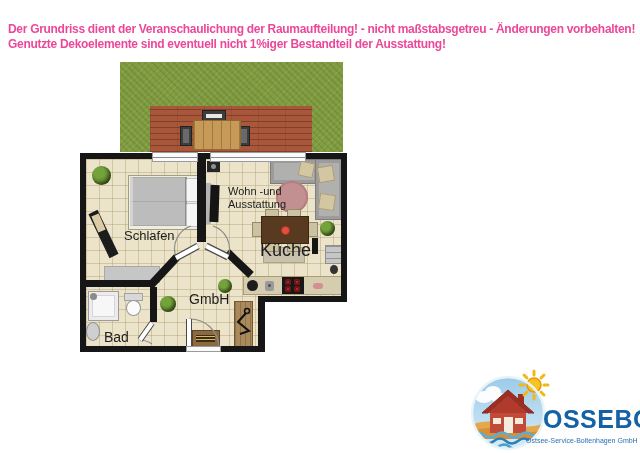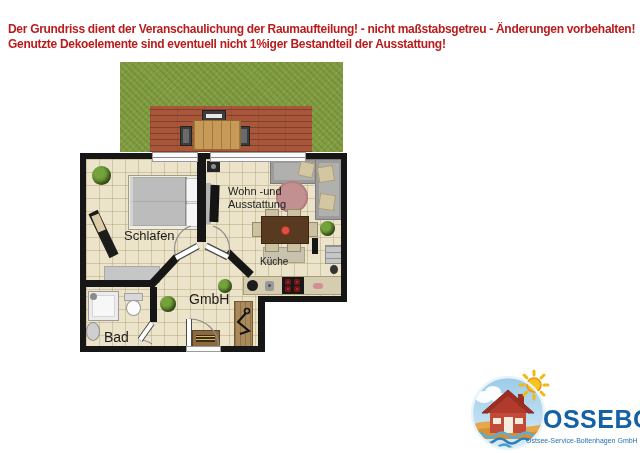--- a/index.html
+++ b/index.html
@@ -1,20 +1,20 @@
 <!DOCTYPE html>
 <html><head>
 <meta charset="utf-8">
 <style>
   html,body{margin:0;padding:0;background:#fff;}
   #canvas{position:relative;width:640px;height:453px;background:#fff;overflow:hidden;
           font-family:"Liberation Sans",sans-serif;}
   .abs{position:absolute;}
   
-  .disclaimer{left:8px;top:22px;width:632px;color:#b91c1c;font-weight:bold;
+  .disclaimer{left:8px;top:22px;width:632px;color:#ec4899;font-weight:bold;
               font-size:12px;line-height:15px;letter-spacing:-0.3px;}
   
   .grass{left:120px;top:62px;width:223px;height:90px;background-color:#809c40;
     background-image:
       repeating-linear-gradient(45deg, rgba(40,60,10,.12) 0 2px, transparent 2px 5px),
       repeating-linear-gradient(-45deg, rgba(255,255,220,.08) 0 1px, transparent 1px 4px);}
   .terrace{left:150px;top:106px;width:162px;height:46px;background-color:#a8573b;
     background-image:
       repeating-linear-gradient(0deg, rgba(60,20,8,.35) 0 1px, transparent 1px 6px),
       repeating-linear-gradient(90deg, rgba(0,0,0,.08) 0 1px, transparent 1px 27px);}
@@ -239,21 +239,21 @@
       <circle cx="247" cy="311" r="2.5" fill="none" stroke="#111" stroke-width="1.5"></circle>
       <path d="M 246,313 L 238,322 L 249,331 L 240,334" fill="none" stroke="#111" stroke-width="2"></path>
     </g>
   </svg>
 
   <div class="abs room-label" style="left:124px;top:228px;font-size:13px;">Schlafen</div>
   <div class="abs room-label" style="left:228px;top:185px;font-size:11px;line-height:13px;">
     <div>Wohn -und</div>
     <div>Ausstattung</div>
   </div>
-  <div class="abs room-label" style="left:260px;top:256px;font-size:10px;">Küche</div>
+  <div class="abs room-label" style="left:260px;top:240px;font-size:18px;">Küche</div>
   <div class="abs room-label" style="left:189px;top:291px;font-size:14px;">GmbH</div>
   <div class="abs room-label" style="left:104px;top:329px;font-size:14px;">Bad</div>
 
   <svg class="abs" style="left:462px;top:361px;" width="95" height="92" viewBox="0 0 95 92">
     <defs>
       <clipPath id="logoclip">
           <circle cx="46" cy="52" r="36"></circle>
         </clipPath>
       <linearGradient id="sky" x1="0" y1="0" x2="0" y2="1">
         <stop offset="0" stop-color="#9ccbe8"></stop>

